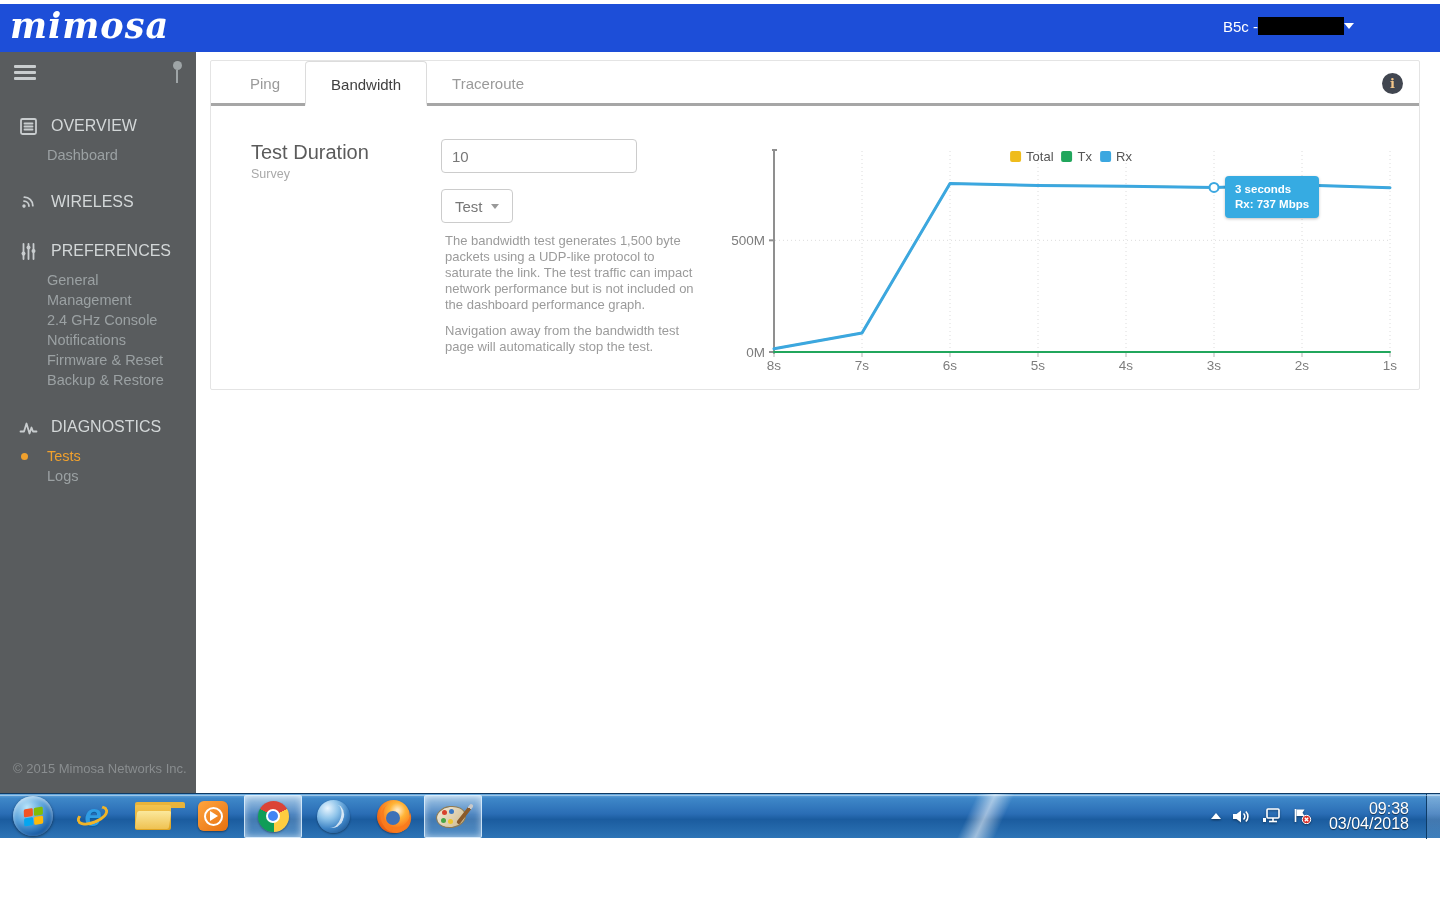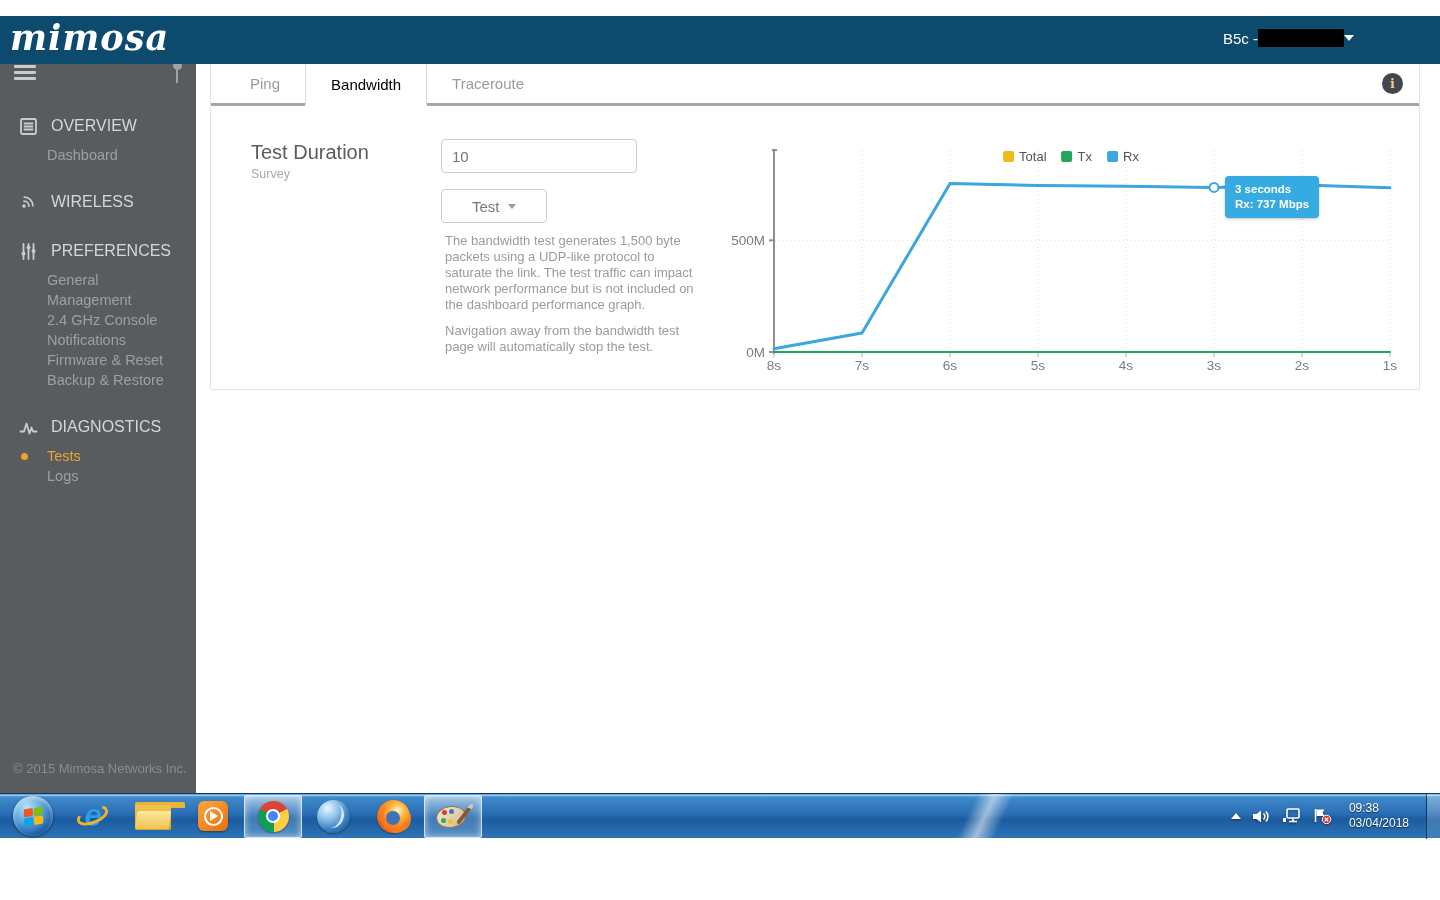--- a/index.html
+++ b/index.html
@@ -1,20 +1,20 @@
 <!DOCTYPE html>
 <html><head>
 <meta charset="utf-8">
 <style>
   *{box-sizing:border-box;margin:0;padding:0}
   html,body{width:1440px;height:900px}
   body{position:relative;font-family:"Liberation Sans",sans-serif;background:#fff;overflow:hidden}
 
   
-  .header{position:absolute;left:0;top:16px;width:1440px;height:48px;background:#0c4a6e;z-index:5}
+  .header{position:absolute;left:0;top:4px;width:1440px;height:48px;background:#1d4ed8;z-index:5}
   .logo{position:absolute;left:10px;top:1px;font-family:"DejaVu Serif",serif;font-style:italic;font-weight:bold;font-size:35px;color:#fff;letter-spacing:1px;cursor:pointer}
   .device-selector{position:absolute;right:86px;top:13px;display:flex;align-items:center;color:#fff;font-size:15px;cursor:pointer}
   .redacted{width:86px;height:18px;background:#000}
   .caret-down{width:0;height:0;border-left:5px solid transparent;border-right:5px solid transparent;border-top:6px solid #fff}
 
   
   .sidebar{position:absolute;left:0;top:48px;width:196px;height:745px;background:#595C5E;overflow:hidden}
   .sidebar-top{position:relative;height:48px}
   .hamburger{position:absolute;left:14px;top:17px;width:22px;cursor:pointer}
   .hamburger span{display:block;height:3px;background:#C9CDCF;margin-bottom:3px;border-radius:1px}
@@ -30,35 +30,35 @@
   .section-items{list-style:none;margin-top:7px;padding-left:47px}
   .section-items li{height:20px;line-height:20px;font-size:14.5px;color:#9BA1A3;position:relative;cursor:pointer;white-space:nowrap}
   .section-items li.active{color:#F1A12D}
   .active-dot{position:absolute;left:-26px;top:7px;width:7px;height:7px;border-radius:50%;background:#F1A12D}
   .sidebar-footer{position:absolute;left:13px;bottom:17px;font-size:13px;color:#898D8F}
 
   
   .card{position:absolute;left:210px;top:60px;width:1210px;height:330px;background:#fff;border:1px solid #E4E4E4;border-radius:2px}
   .tabbar{position:relative;height:45px;border-bottom:3px solid #A6A6A6;display:flex;padding-left:14px}
   .tab{padding:0 25px;line-height:45px;font-size:15px;color:#9A9A9A;cursor:pointer;background:transparent}
-  .tab.active{border:1px solid #DCDCDC;border-bottom:3px solid #fff;margin-bottom:-3px;border-radius:4px 4px 0 0;color:#000000;background:#fff}
+  .tab.active{border:1px solid #DCDCDC;border-bottom:3px solid #fff;margin-bottom:-3px;border-radius:4px 4px 0 0;color:#404040;background:#fff}
   .info-btn{position:absolute;right:16px;top:12px;width:21px;height:21px;border-radius:50%;background:#414650;color:#F4C78A;font-family:"DejaVu Serif",serif;font-weight:bold;font-size:13px;display:flex;align-items:center;justify-content:center;cursor:pointer}
 
   .form-label{position:absolute;left:40px;top:80px}
   .label-main{font-size:20px;color:#5B5B5B}
   .label-sub{font-size:12.5px;color:#A9A9A9;margin-top:3px}
   .duration-input{position:absolute;left:230px;top:78px;width:196px;height:34px;border:1px solid #CCC;border-radius:4px;padding:0 10px;font-size:15px;color:#777;font-family:"Liberation Sans",sans-serif;outline:none}
-  .test-btn{position:absolute;left:230px;top:128px;height:34px;padding:0 30px;border:1px solid #CCC;border-radius:4px;background:#fff;font-size:15px;color:#777;display:flex;align-items:center;gap:8px;cursor:pointer;font-family:"Liberation Sans",sans-serif}
+  .test-btn{position:absolute;left:230px;top:128px;height:34px;padding:0 13px;border:1px solid #CCC;border-radius:4px;background:#fff;font-size:15px;color:#777;display:flex;align-items:center;gap:8px;cursor:pointer;font-family:"Liberation Sans",sans-serif}
   .btn-caret{width:0;height:0;border-left:4px solid transparent;border-right:4px solid transparent;border-top:5px solid #999}
   .desc{position:absolute;left:234px;top:172px;width:256px;font-size:13px;color:#9B9B9B;line-height:16px}
   .desc p{margin-bottom:10px}
 
   
   .chart{position:absolute;left:520px;top:85px;width:680px;height:240px}
-  .legend{position:absolute;left:50%;top:3px;transform:translateX(-50%);display:flex;gap:15px;align-items:center;font-size:13px;color:#555;z-index:2}
+  .legend{position:absolute;left:50%;top:3px;transform:translateX(-50%);display:flex;gap:8px;align-items:center;font-size:13px;color:#555;z-index:2}
   .legend-item{display:flex;align-items:center;cursor:pointer}
   .legend-swatch{width:11px;height:11px;border-radius:2px;margin-right:5px}
   .tooltip{position:absolute;left:494px;top:30px;background:#36ABE2;border-radius:4px;padding:6px 10px;color:#fff;font-size:11.5px;font-weight:bold;line-height:15px;box-shadow:0 1px 3px rgba(0,0,0,.25);white-space:nowrap;z-index:3}
   #chart-svg{position:absolute;left:0;top:0;font-family:"Liberation Sans",sans-serif}
 
   
   .taskbar{position:absolute;left:0;top:793px;width:1440px;height:45px;background:linear-gradient(#6aabdf 0%,#3e87c8 10%,#2a6db5 45%,#1b5c9f 58%,#2d74b6 100%);border-top:1px solid #0F3A64;display:flex;align-items:center;z-index:6}
   .taskbar::before{content:"";position:absolute;left:0;top:1px;width:100%;height:1px;background:rgba(255,255,255,.4)}
   .streak{position:absolute;left:935px;top:0;width:100px;height:45px;background:linear-gradient(115deg,transparent 35%,rgba(255,255,255,.55) 50%,transparent 66%);pointer-events:none}
   .task-icons{display:flex;align-items:center;height:100%;padding-left:3px}
@@ -89,21 +89,21 @@
   .ff-ico::after{content:"";position:absolute;left:4px;top:2px;width:26px;height:26px;border-radius:50%;border-bottom:5px solid rgba(249,124,30,.95);border-left:4px solid rgba(249,124,30,.85);transform:rotate(-30deg)}
   .paint-ico{position:relative;width:36px;height:32px}
   .paint-ico .palette{position:absolute;left:1px;top:6px;width:30px;height:22px;border-radius:50%;background:linear-gradient(140deg,#F2EADA,#CDB98C);border:1px solid #8F7B52;transform:rotate(-8deg)}
   .paint-ico .d1,.paint-ico .d2,.paint-ico .d3,.paint-ico .d4{position:absolute;width:5px;height:5px;border-radius:50%}
   .paint-ico .d1{left:7px;top:10px;background:#D8402C}.paint-ico .d2{left:14px;top:9px;background:#3B79C4}
   .paint-ico .d3{left:6px;top:18px;background:#47A647}.paint-ico .d4{left:13px;top:19px;background:#EFC52E}
   .paint-ico .brush{position:absolute;right:4px;top:2px;width:4px;height:24px;background:linear-gradient(#C9C9C9 0 20%,#8A5A2B 20%);border-radius:2px;transform:rotate(38deg)}
   .tray{margin-left:auto;display:flex;align-items:center;gap:11px;height:100%;padding-right:0}
   .tray-caret{width:0;height:0;border-left:5px solid transparent;border-right:5px solid transparent;border-bottom:6px solid #fff;cursor:pointer;filter:drop-shadow(0 1px 1px rgba(0,0,0,.5))}
   .tray svg{cursor:pointer;filter:drop-shadow(0 1px 1px rgba(0,0,0,.4))}
-  .clock{color:#fff;font-size:12px;text-align:left;line-height:15px;text-shadow:0 1px 1px rgba(0,0,0,.6);cursor:default;margin:4px 6px}
+  .clock{color:#fff;font-size:16px;text-align:right;line-height:15px;text-shadow:0 1px 1px rgba(0,0,0,.6);cursor:default;margin:4px 6px}
   .show-desktop{width:14px;height:45px;border-left:1px solid #0D3B66;background:linear-gradient(rgba(255,255,255,.3),rgba(255,255,255,.08));cursor:pointer}
 </style>
 </head>
 <body>
 
 <div class="header">
   <div class="logo">mimosa</div>
   <div class="device-selector">
     <span>B5c -</span>
     <span class="redacted"></span>

